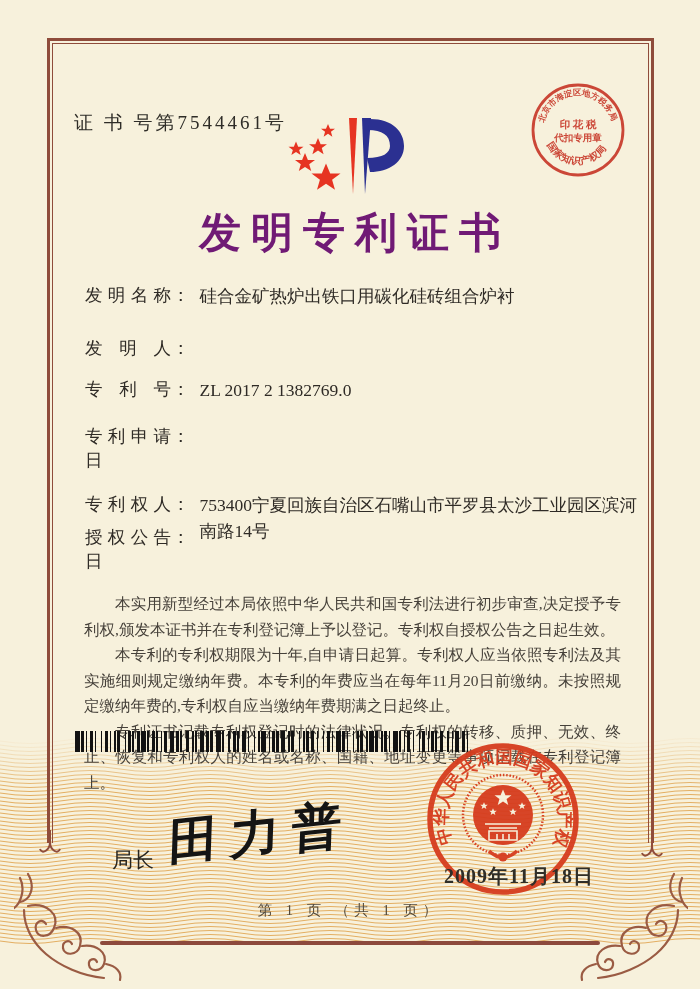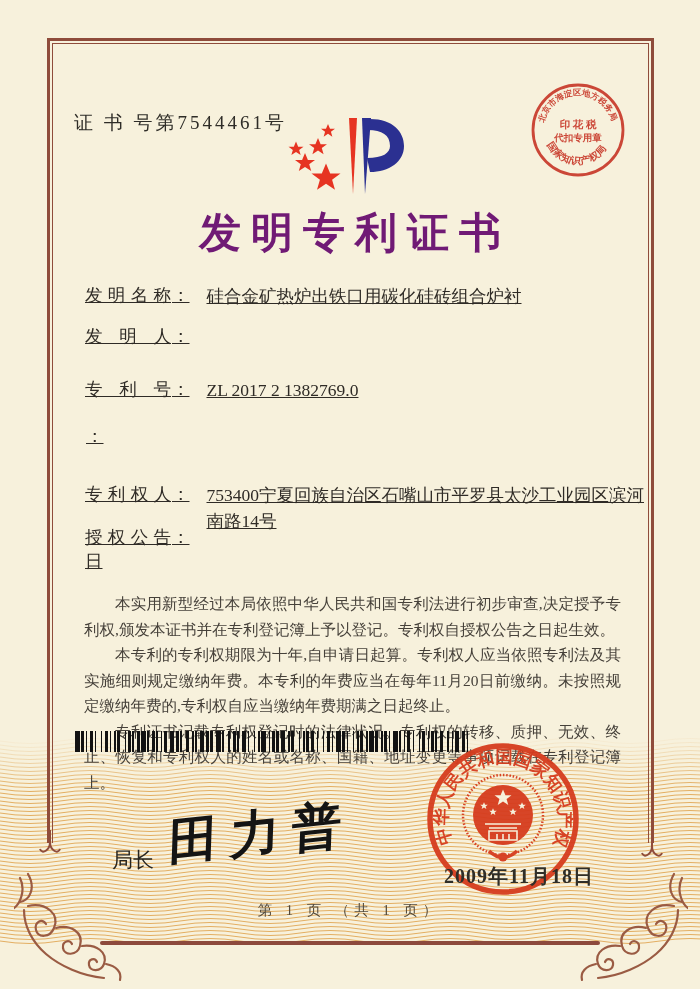--- a/index.html
+++ b/index.html
@@ -26,28 +26,28 @@
     left:74px;top:110px;font-size:19px;letter-spacing:3px;color:#2e2c27;z-index:2;
   }
   .logo{left:283px;top:110px;z-index:2;}
   .title{
     left:0;top:205px;width:100%;text-align:center;
     font-size:42px;font-weight:700;letter-spacing:10px;text-indent:10px;
     color:#701a75;z-index:2;
   }
 
   
-  .field{left:85px;z-index:2;font-size:17.5px;color:#2f2b26;display:flex;align-items:flex-start;text-decoration:underline;}
+  .field{left:85px;z-index:2;font-size:17.5px;color:#2f2b26;display:flex;align-items:flex-start;}
   .field .flabel{
     display:inline-block;width:86px;text-align:justify;text-align-last:justify;
     flex:none;
   }
   .field .fcolon{flex:none;margin-left:1px;}
-  .field .fvalue{margin-left:17px;max-width:446px;line-height:26px;}
-  .f0{top:283px}.f1{top:324px}.f2{top:377px}.f3{top:424px}.f4{top:482px}.f5{top:525px}
+  .field .fvalue{margin-left:10px;max-width:446px;line-height:26px;}
+  .f0{top:283px}.f1{top:336px}.f2{top:377px}.f3{top:424px}.f4{top:492px}.f5{top:525px}
 
   
   .body-text{
     left:84px;top:591px;width:537px;z-index:2;
     font-size:15.5px;line-height:25.5px;color:#46413a;text-align:justify;
   }
   .body-text p{margin:0;text-indent:2em;}
 
   
   .barcode{left:75px;top:731px;width:392px;height:21px;z-index:4;}
@@ -177,20 +177,21 @@
 <div class="abs field f1">
   <span class="flabel">发明人</span>
     <span class="fcolon">：</span>
 </div>
 <div class="abs field f2">
   <span class="flabel">专利号</span>
     <span class="fcolon">：</span>
   <span class="fvalue">ZL 2017 2 1382769.0</span>
 </div>
 <div class="abs field f3">
+  <span class="flabel">专利申请日</span>
     <span class="fcolon">：</span>
 </div>
 <div class="abs field f4">
   <span class="flabel">专利权人</span>
     <span class="fcolon">：</span>
   <span class="fvalue">753400宁夏回族自治区石嘴山市平罗县太沙工业园区滨河南路14号</span>
 </div>
 <div class="abs field f5">
   <span class="flabel">授权公告日</span>
     <span class="fcolon">：</span>

